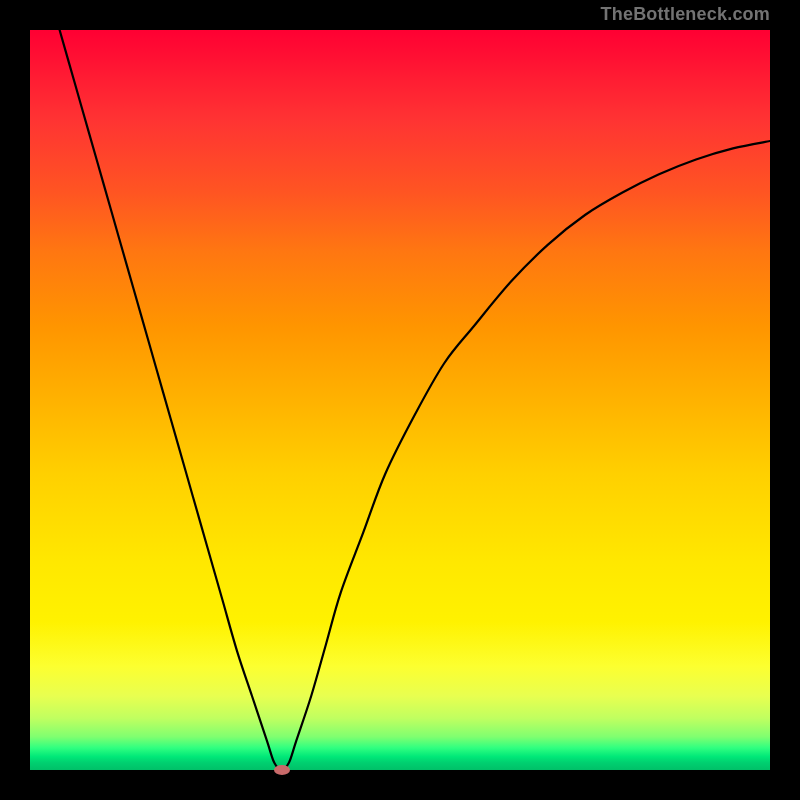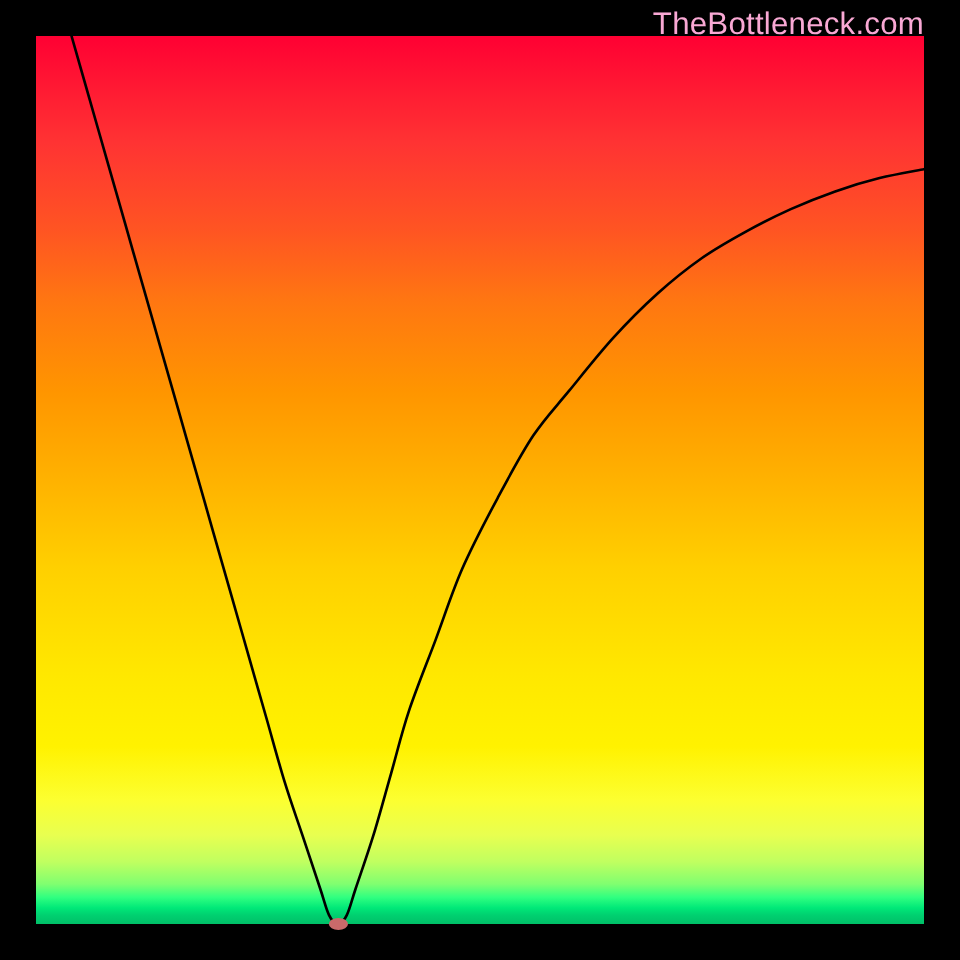--- a/index.html
+++ b/index.html
@@ -35,23 +35,23 @@
       #00e878 98.2%,
       #00d070 99%,
       #00c068 100%
     );
   }
   .watermark {
     position: absolute;
     top: 4px;
     right: 30px;
     font-family: Arial, Helvetica, sans-serif;
-    font-size: 26px;
-    color: #f9a8d4;
-    font-weight: 400;
+    font-size: 18px;
+    color: #737373;
+    font-weight: 700;
     letter-spacing: 0.2px;
   }
   .curve {
     position: absolute;
     left: 0;
     top: 0;
     width: 740px;
     height: 740px;
   }
   .minimum-dot {

